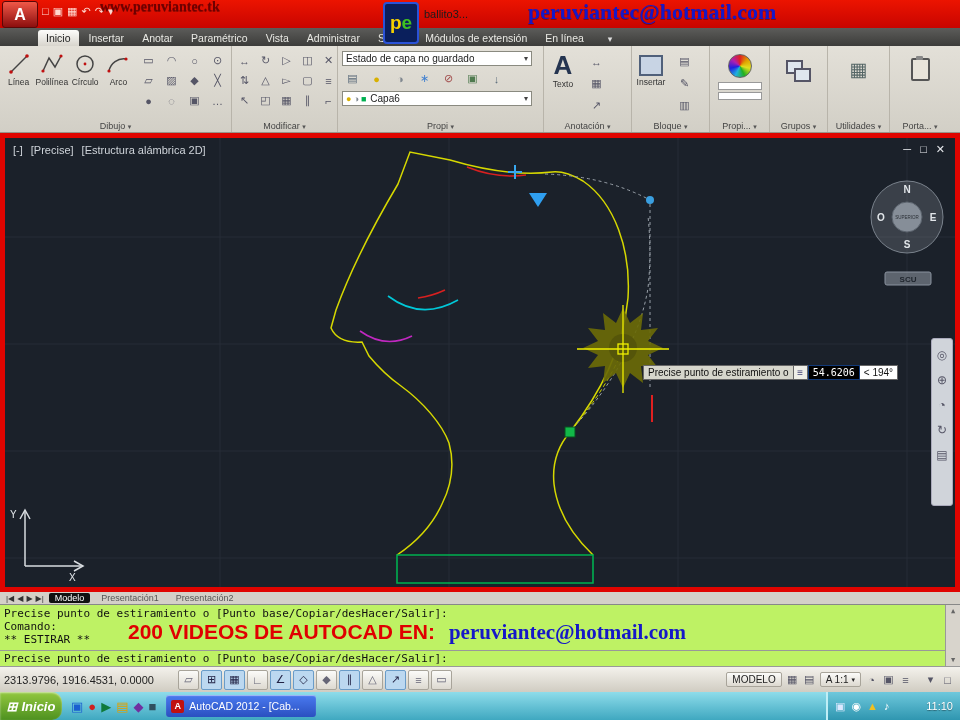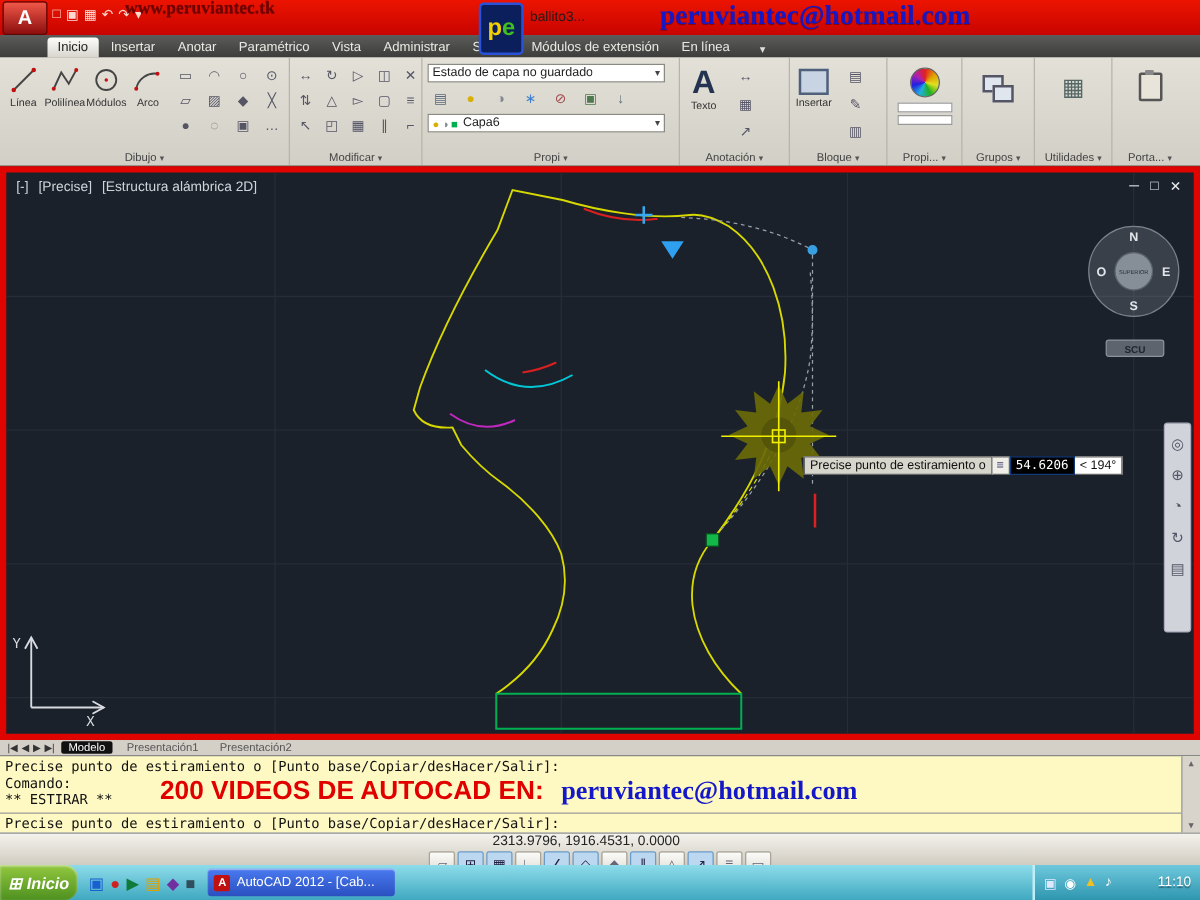--- a/index.html
+++ b/index.html
@@ -77,35 +77,35 @@
   .dyn-hint{background:#efefe8;border:1px solid #666;border-left:none;color:#447;width:13px;text-align:center;padding:1px 0;}
   .dyn-val{background:#000000;border:1px solid #123a7a;color:#fff;padding:1px 4px;font-family:"DejaVu Sans Mono",monospace;}
   .dyn-ang{background:#ffffff;border:1px solid #666;border-left:none;color:#111;padding:1px 4px;white-space:nowrap;}
   
   .lstrip{position:absolute;left:0;top:592px;width:960px;height:12px;background:#d4d0c8;display:flex;
           align-items:center;font-size:9px;color:#444;padding-left:6px;box-sizing:border-box;gap:5px;}
   .lnav{display:flex;gap:3px;color:#333;font-size:8px;}
   .ltab{padding:0 6px;color:#555;}
   .ltab.active{background:#111;color:#fff;border-radius:2px;}
   
-  .cmd{position:absolute;left:0;top:604px;width:960px;height:62px;background:#fef9c3;border-top:1px solid #888;
+  .cmd{position:absolute;left:0;top:604px;width:960px;height:62px;background:#bef264;border-top:1px solid #888;
        box-sizing:border-box;font-family:"DejaVu Sans Mono",monospace;font-size:11px;color:#111;
        padding:2px 18px 2px 4px;}
   .cmd .hline{line-height:13px;white-space:nowrap;}
   .promo{position:absolute;left:128px;top:15px;display:flex;gap:14px;align-items:baseline;white-space:nowrap;}
   .promo .pr{font-family:"Liberation Sans",sans-serif;font-weight:bold;font-size:21px;color:#e00000;}
   .promo .pe2{font-family:"Liberation Serif",serif;font-weight:bold;font-size:21px;color:#1518c8;}
   .cmdsep{position:absolute;left:0;right:15px;bottom:15px;border-top:1px solid #999;}
   .cmdprompt{position:absolute;left:4px;bottom:1px;line-height:13px;white-space:nowrap;}
   .cmdscroll{position:absolute;right:0;top:0;bottom:0;width:15px;background:#d8d4cc;border-left:1px solid #999;
              display:flex;flex-direction:column;justify-content:space-between;align-items:center;font-size:7px;color:#666;padding:2px 0;box-sizing:border-box;}
   
   .status{position:absolute;left:0;top:666px;width:960px;height:26px;background:linear-gradient(#f4f2ec,#d0ccc2);
           border-top:1px solid #999;display:flex;align-items:center;padding:0 4px;box-sizing:border-box;
-          font-size:11px;color:#222;gap:2px;flex-direction:column;}
+          font-size:11px;color:#222;gap:2px;}
   .coords{width:172px;font-size:11px;color:#222;}
   .tg{width:19px;height:18px;border:1px solid #a8a49a;background:linear-gradient(#fbfbf9,#ddd9d0);border-radius:2px;
       display:flex;align-items:center;justify-content:center;font-size:11px;color:#667;}
   .tg.on{background:#bcd8f0;border-color:#6a9cc8;color:#224;}
   .sspacer{flex:1;}
   .schip{border:1px solid #a8a49a;background:linear-gradient(#fbfbf9,#ddd9d0);border-radius:2px;
          padding:1px 5px;font-size:10px;display:flex;align-items:center;gap:3px;}
   .sicon{width:17px;height:18px;display:flex;align-items:center;justify-content:center;color:#556;font-size:11px;}
   
   .taskbar{position:absolute;left:0;top:692px;width:960px;height:28px;
@@ -180,21 +180,21 @@
             <circle cx="3" cy="19" r="1.6" fill="#c01010"></circle>
               <circle cx="21" cy="4" r="1.6" fill="#c01010"></circle>
           </svg>
           <div class="biglabel">Polilínea</div>
         </div>
         <div class="bigbtn">
           <svg class="bigicon" viewBox="0 0 24 24">
             <circle cx="12" cy="12" r="8" fill="none" stroke="#444" stroke-width="1.5"></circle>
             <circle cx="12" cy="12" r="1.4" fill="#c01010"></circle>
           </svg>
-          <div class="biglabel">Módulos</div>
+          <div class="biglabel">Círculo</div>
         </div>
         <div class="bigbtn">
           <svg class="bigicon" viewBox="0 0 24 24">
             <path d="M3 19 A15 15 0 0 1 20 7" fill="none" stroke="#444" stroke-width="1.5"></path>
             <circle cx="3" cy="19" r="1.6" fill="#c01010"></circle>
               <circle cx="20" cy="7" r="1.6" fill="#c01010"></circle>
           </svg>
           <div class="biglabel">Arco</div>
         </div>
         <div class="icon-grid dib">

